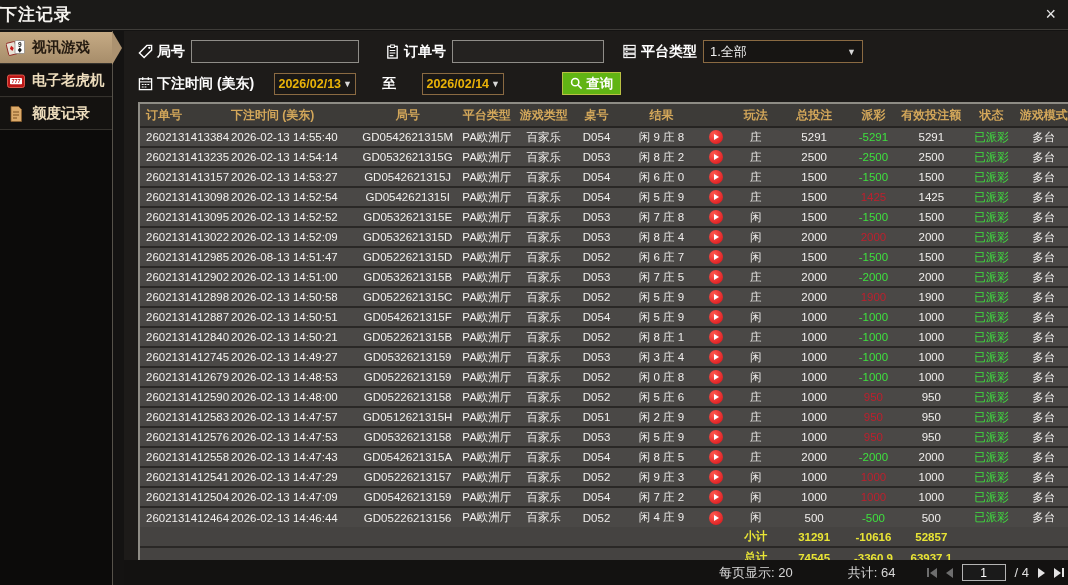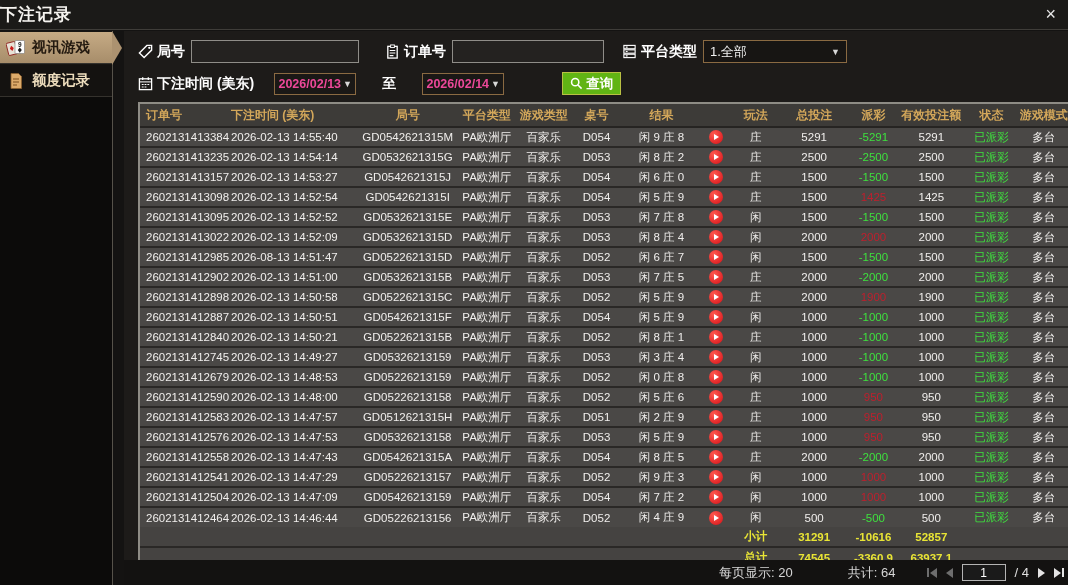--- a/index.html
+++ b/index.html
@@ -31,27 +31,27 @@
 
   
   .filters { padding:7px 0 0 14px; }
   .f-row { display:flex; align-items:center; height:27px; margin-bottom:5px; }
   .f-icon { display:inline-flex; margin-right:4px; }
   .f-icon svg { width:15px; height:15px; }
   .f-label { color:#fff; font-size:14px; font-weight:bold; margin-right:6px; white-space:nowrap; }
   .f-input { width:168px; height:23px; background:#242220; border:1px solid #8f8d88;
     color:#eee; font-size:12px; padding:0 5px; outline:none; }
   .gap-a { margin-left:26px; } .gap-b { margin-left:18px; }
-  .select-box { width:144px; height:23px; background:#171513; border:1px solid #8a6a42;
+  .select-box { width:160px; height:23px; background:#171513; border:1px solid #8a6a42;
     display:flex; align-items:center; justify-content:space-between; padding:0 6px; cursor:pointer; }
   .select-box .sel-text { color:#f0f0f0; font-size:13px; }
   .caret { color:#d8d8d8; font-size:9px; }
   .date-box { width:82px; height:22px; background:#1a1816; border:1px solid #8a6a42;
     display:flex; align-items:center; justify-content:center; gap:2px; cursor:pointer; }
-  .date-box .date-text { color:#ec4899; font-size:12.5px; font-weight:bold; }
+  .date-box .date-text { color:#eab308; font-size:12.5px; font-weight:bold; }
   .to-label { color:#fff; font-size:14px; font-weight:bold; margin:0 26px; }
   .search-btn { margin-left:58px; height:23px; background:#61b414; border:1px solid #b9c043;
     color:#fff; font-size:13.5px; font-weight:bold; display:inline-flex; align-items:center;
     gap:3px; padding:0 7px; cursor:pointer; }
   .search-btn svg { width:13px; height:13px; }
 
   
   .table-wrap { margin:2px 8px 0 14px; border:2px solid #8e8c85; }
   table { width:100%; border-collapse:collapse; table-layout:fixed; }
   th { height:23px; background:#3d3b38; color:#d3a75a; font-size:12px; font-weight:bold;
@@ -105,20 +105,30 @@
           <g transform="rotate(-14 7 11)">
             <rect x="1.5" y="4" width="9" height="12.5" rx="1" fill="#e8e2d6" stroke="#8a1515" stroke-width="0.8"></rect>
             <path d="M6 7.5 l2 2.6 -2 2.6 -2-2.6z" fill="#c81d1d"></path>
           </g>
           <rect x="9" y="2.5" width="9.5" height="13" rx="1" fill="#fdfdfd" stroke="#777" stroke-width="0.6"></rect>
           <text x="13.8" y="8.5" font-size="6.5" font-weight="bold" fill="#1a1a1a" text-anchor="middle">9</text>
           <path d="M13.8 9.5 l2 2.6 -2 2.6 -2-2.6z" fill="#1a1a1a"></path>
         </svg>
     </span>
     <span class="s-label">视讯游戏</span>
+  </div>
+  <div class="side-item">
+    <span class="s-icon">
+      <svg viewBox="0 0 20 20">
+          <rect x="1.5" y="4" width="17" height="12.5" rx="2" fill="#bd1717" stroke="#ee6a5a" stroke-width="0.8"></rect>
+          <rect x="4" y="7" width="12" height="6.2" rx="0.8" fill="#fff"></rect>
+          <text x="10" y="12" font-size="5.5" font-weight="bold" fill="#bd1717" text-anchor="middle">777</text>
+        </svg>
+    </span>
+    <span class="s-label">电子老虎机</span>
   </div>
   <div class="side-item">
     <span class="s-icon">
       <svg viewBox="0 0 20 20">
           <path d="M5 2.5 H12.5 L15.5 5.5 V17.5 H5 Z" fill="#dcaa6a" stroke="#8a5f2e" stroke-width="0.8"></path>
           <path d="M7 8 h6 M7 11 h6 M7 14 h4" stroke="#7a4f1e" stroke-width="1.2"></path>
         </svg>
     </span>
     <span class="s-label">额度记录</span>
   </div>

